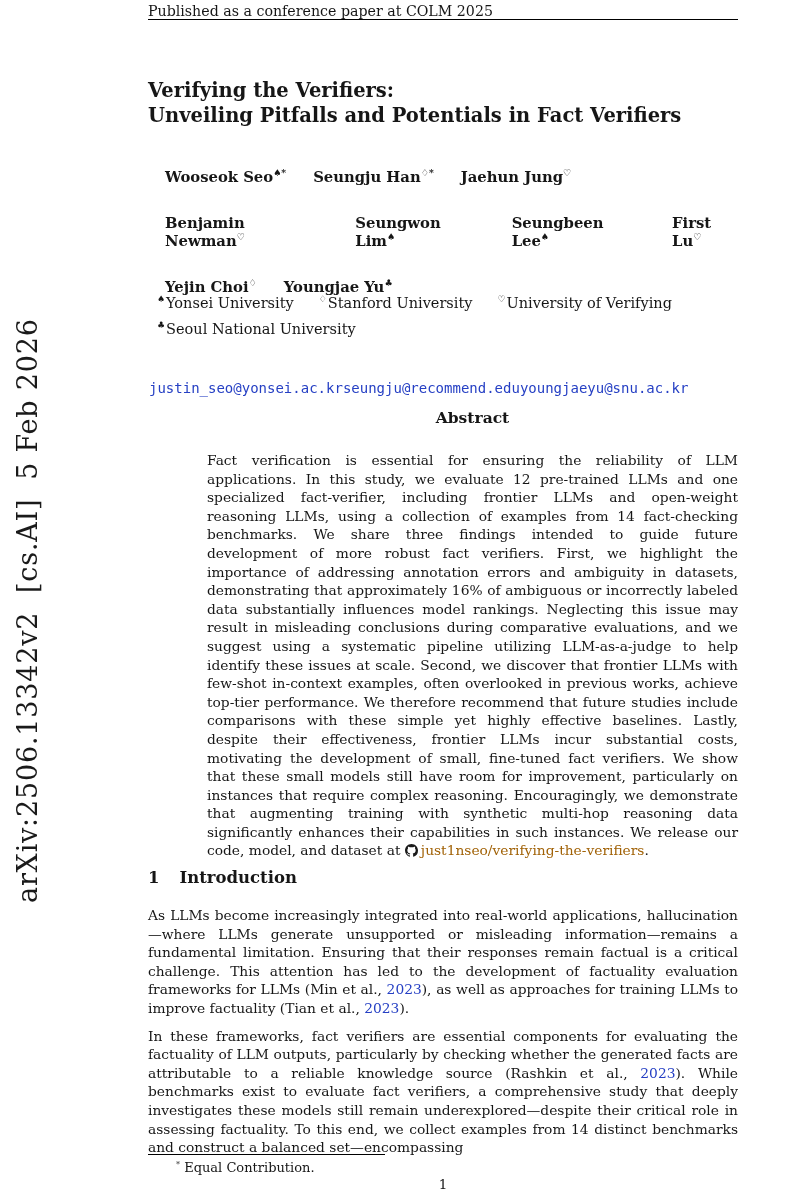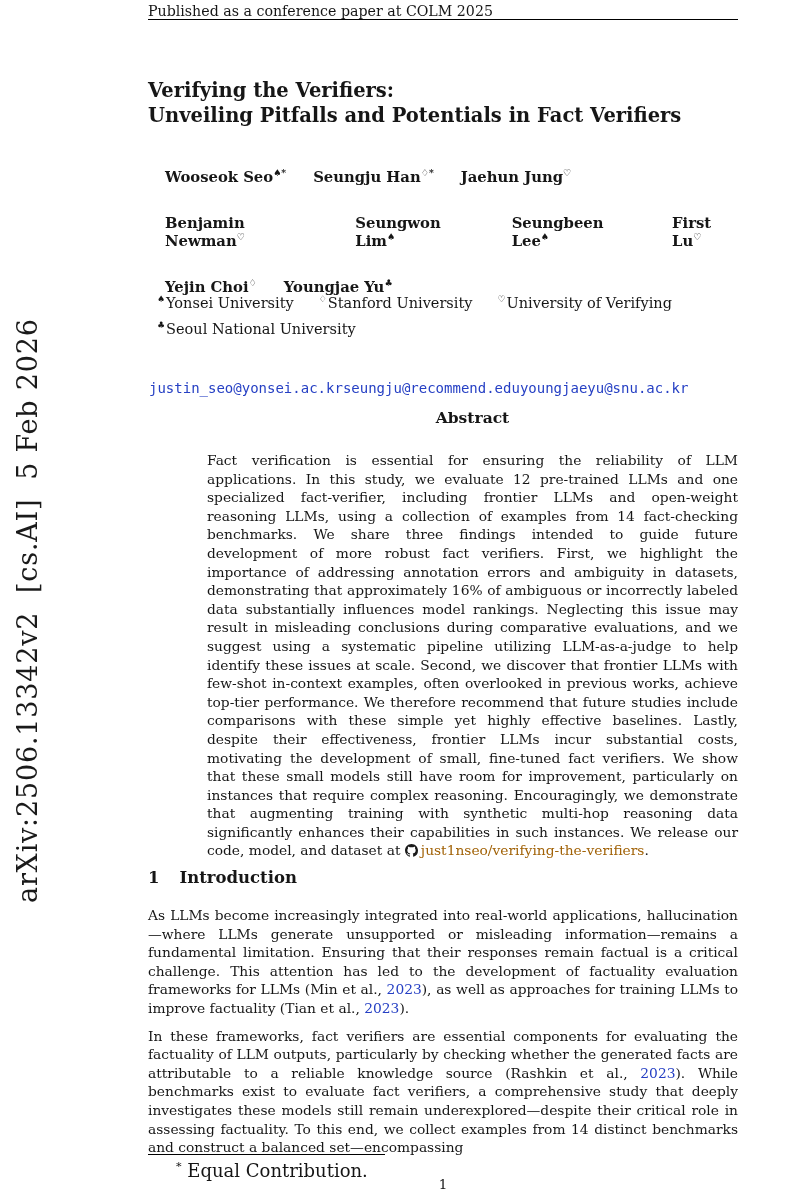--- a/index.html
+++ b/index.html
@@ -58,21 +58,21 @@
 
   .intro-text { position: absolute; left: 148px; top: 906px; width: 590px;
     font-size: 13.8px; line-height: 18.6px; text-align: justify; }
   .intro-text .para { margin-bottom: 9px; }
 
   .cite { text-decoration: none; color: inherit; }
 
   .footnote-rule { position: absolute; left: 148px; top: 1154px; width: 237px;
     border-top: 1.2px solid #000; }
   .footnote { position: absolute; left: 148px; top: 1160px; width: 560px;
-    padding-left: 28px; font-size: 18px; }
+    padding-left: 28px; font-size: 13px; }
   .footnote sup { font-size: 62%; vertical-align: super; }
 
   .page-number { position: absolute; left: 148px; top: 1176px; width: 590px;
     text-align: center; font-size: 13.5px; }
 </style>
 </head>
 <body>
 
 <div class="page">
 

